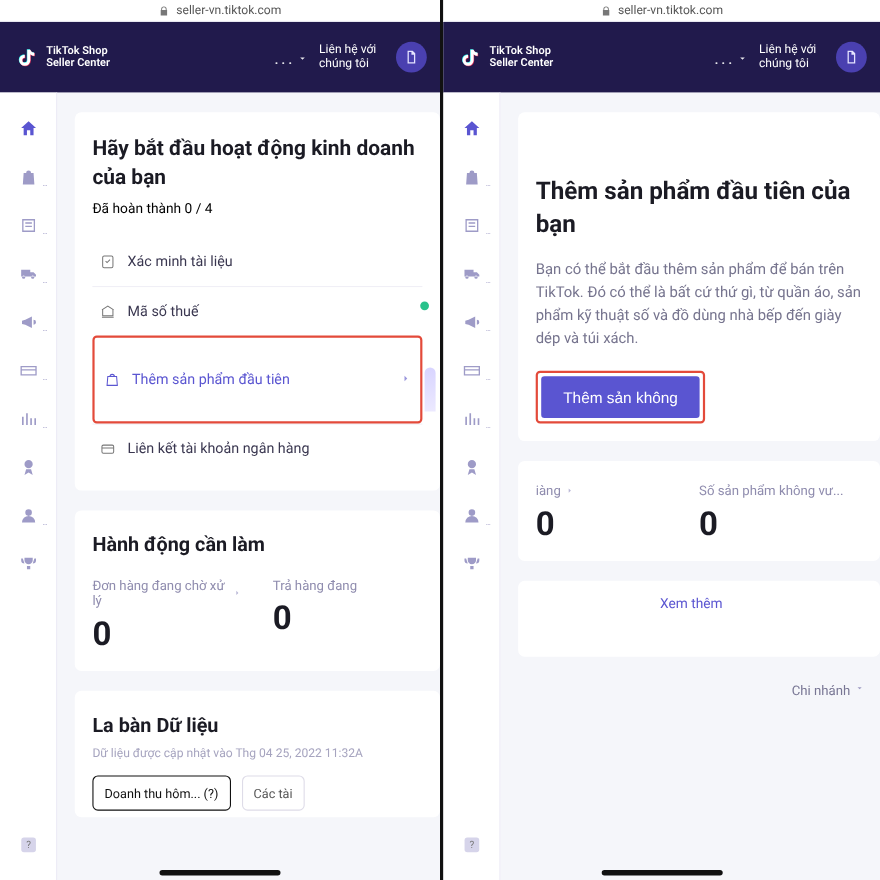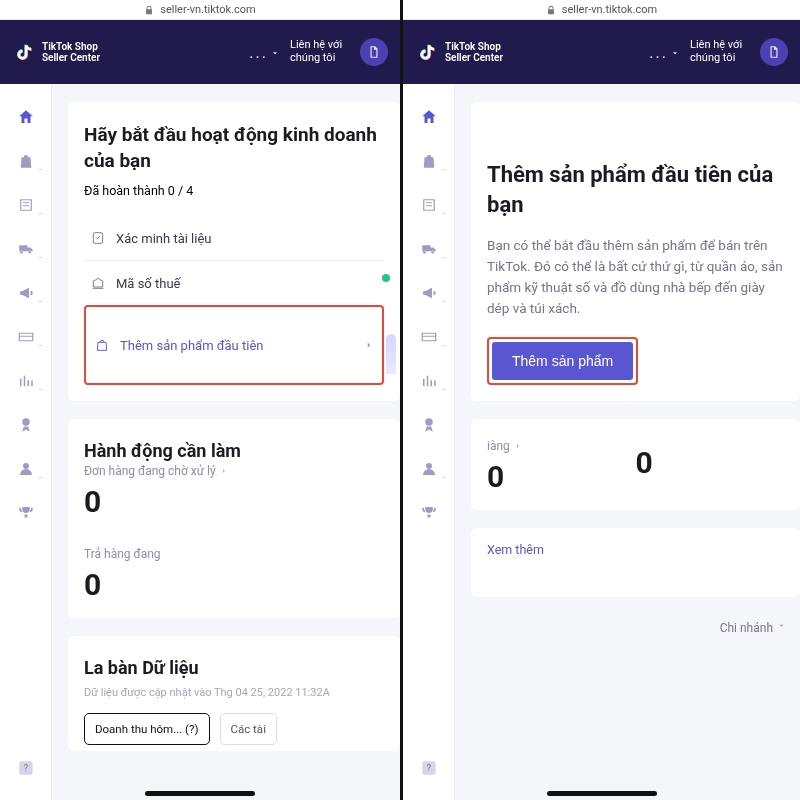--- a/index.html
+++ b/index.html
@@ -92,21 +92,21 @@
   .metric-label svg{ width:8px; height:8px; fill:#b9b7d6; }
   .metric-value { font-size:30px; font-weight:700; color:#1b1b24; margin-top:6px;}
 
   .data-sub { font-size:11px; color:#a6a4bf; margin-top:6px;}
   .chips { display:flex; gap:10px; margin-top:14px;}
   .chip {
     border:1px solid #dedce8; border-radius:5px; padding:8px 10px;
     font-size:11.5px; color:#555; display:flex; align-items:center; gap:4px;
   }
   .chip.selected{ border-color:#111; color:#111;}
-  .seemore { font-size:12.5px; color:#5a55d1; text-align:left; padding-right:14px;}
+  .seemore { font-size:12.5px; color:#5a55d1; text-align:center; padding-right:14px;}
 
   
   .desc { font-size:13.5px; color:#76748e; line-height:1.55; margin-top:16px;}
   .primary-btn-wrap{
     display:inline-block; border:2.5px solid #e34a3a; border-radius:4px; padding:3px; margin-top:18px;
   }
   .primary-btn{
     background:#5a55d1; color:#fff; font-size:14px; font-weight:500;
     padding:11px 20px; border:none; border-radius:3px; cursor:pointer;
   }
@@ -260,30 +260,39 @@
             <span class="task-icon">
                 <svg viewBox="0 0 24 24">
                   <path d="M6 8h12l1 12H5zM9 8a3 3 0 1 1 6 0"></path>
                 </svg>
               </span>
             <span>Thêm sản phẩm đầu tiên</span>
             <span class="chev"><svg viewBox="0 0 24 24">
                   <path d="M9 6l6 6-6 6z"></path>
                 </svg></span>
           </div>
+          <div class="task">
+            <span class="task-icon">
+                <svg viewBox="0 0 24 24">
+                  <rect x="4" y="7" width="16" height="11" rx="2"></rect>
+                  <path d="M4 11h16"></path>
+                </svg>
+              </span>
+            <span>Liên kết tài khoản ngân hàng</span>
+          </div>
         </div>
         <div class="deco-dots">
             <div class="d1"></div>
             <div class="d2"></div>
           </div>
       </div>
 
       <div class="card">
         <div class="card-title" style="font-size:18px;">Hành động cần làm</div>
-        <div class="metrics" style="flex-direction:column;">
+        <div class="metrics" style="margin-top:16px;">
           <div class="metric">
             <div class="metric-label">
                 <span>Đơn hàng đang chờ xử lý</span>
                 <svg viewBox="0 0 24 24">
                   <path d="M9 6l6 6-6 6z"></path>
                 </svg>
               </div>
             <div class="metric-value">0</div>
           </div>
           <div class="metric">
@@ -414,36 +423,39 @@
             </svg>
           </div>
       </div>
     </div>
 
     <div class="main">
       <div class="card" style="padding-top:58px;">
         <div class="card-title" style="font-size:22px;">Thêm sản phẩm đầu tiên của bạn</div>
         <div class="desc">Bạn có thể bắt đầu thêm sản phẩm để bán trên TikTok. Đó có thể là bất cứ thứ gì, từ quần áo, sản phẩm kỹ thuật số và đồ dùng nhà bếp đến giày dép và túi xách.</div>
         <div class="primary-btn-wrap">
-          <button class="primary-btn">Thêm sản phẩm</button>
+          <button class="primary-btn">Thêm sản không</button>
         </div>
       </div>
 
       <div class="card">
         <div class="right-metrics">
           <div class="metric">
             <div class="metric-label">
                 <span>iàng</span>
                 <span class="caret"><svg viewBox="0 0 24 24">
                     <path d="M9 6l6 6-6 6z"></path>
                   </svg></span>
               </div>
             <div class="metric-value">0</div>
           </div>
           <div class="metric">
+            <div class="metric-label">
+                <span>Số sản phẩm không vư...</span>
+              </div>
             <div class="metric-value">0</div>
           </div>
         </div>
       </div>
 
       <div class="card" style="padding:14px 16px 40px 16px;">
         <div class="seemore">Xem thêm</div>
       </div>
 
       <div class="footer-row">

